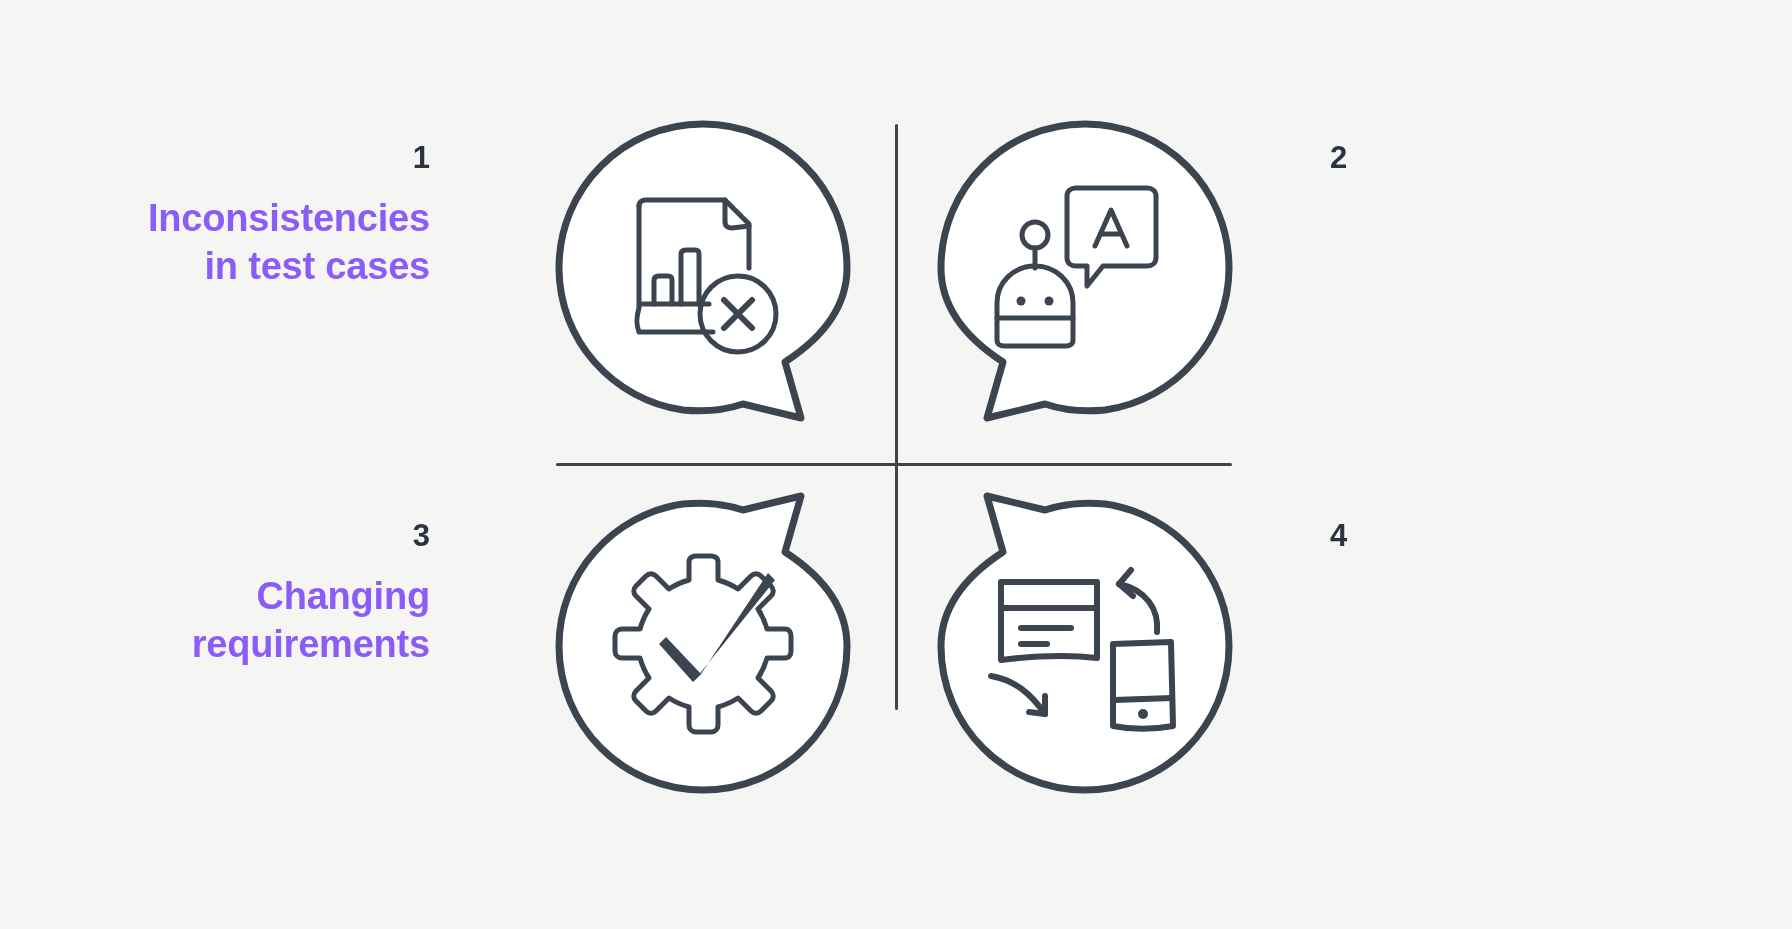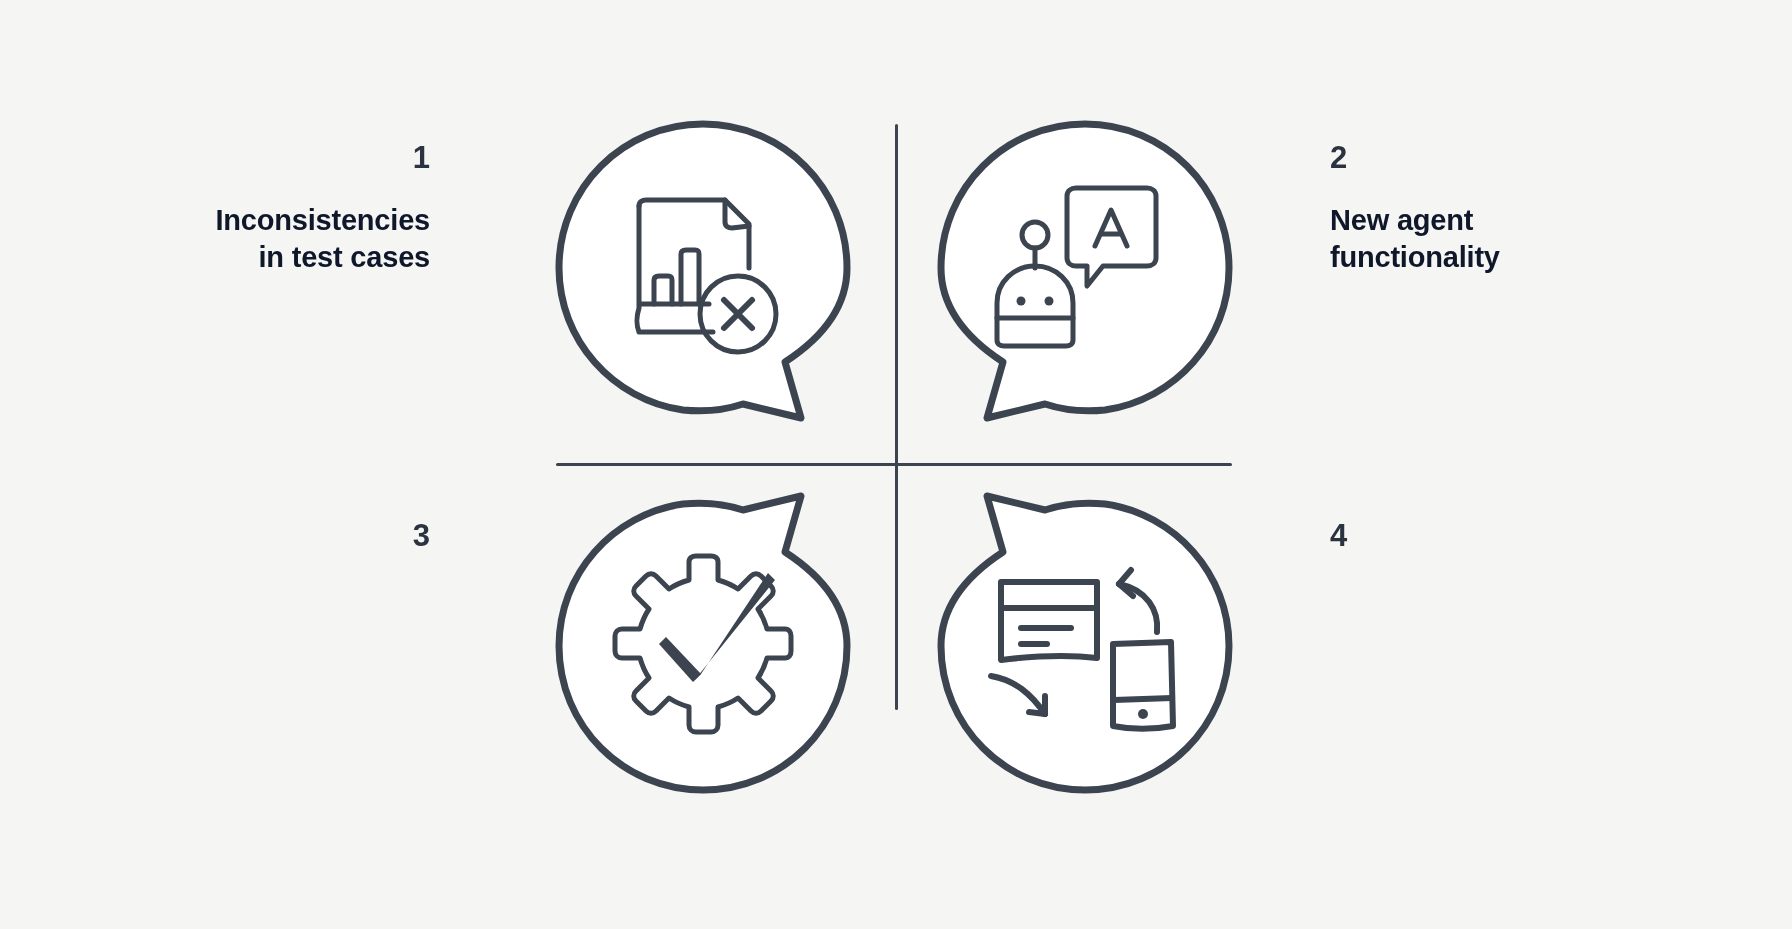--- a/index.html
+++ b/index.html
@@ -58,25 +58,25 @@
 
   .label-number {
     font-size: 31px;
     font-weight: bold;
     line-height: 1;
     color: #2b3240;
     letter-spacing: 0px;
   }
 
   .label-title {
-    margin-top: 29px;
-    font-size: 29px;
+    margin-top: 22px;
+    font-size: 38px;
     font-weight: bold;
     line-height: 1.26;
-    color: #0f172a;
+    color: #8b5cf6;
     letter-spacing: -0.2px;
     white-space: pre-line;
   }
 
   
   .bubble {
     position: absolute;
     width: 300px;
     height: 300px;
   }
@@ -149,22 +149,20 @@
 
         <circle class="glyph" cx="185" cy="196" r="38"></circle>
         <line class="glyph glyph-thick" x1="171" y1="182" x2="199" y2="210"></line>
         <line class="glyph glyph-thick" x1="199" y1="182" x2="171" y2="210"></line>
       </g>
     </svg>
   </div>
 
   <div class="label-block right label-q2">
     <div class="label-number">2</div>
-    <div class="label-title">New agent
-functionality</div>
   </div>
 
   <div class="bubble bubble-q2">
     <svg viewBox="0 0 300 300" xmlns="http://www.w3.org/2000/svg">
 
       <path class="bubble-shell" d="M150 6
         C 230 6 294 70 294 150
         C 294 222 240 282 170 292
         C 150 294 128 292 110 286
         L 52 300
@@ -197,20 +195,22 @@
           L 138 200"></path>
         <path class="glyph" d="M62 200 L 138 200 L 138 222 C 138 226 135 228 131 228 L 69 228 C 65 228 62 226 62 222 Z"></path>
         <circle class="glyph-fill" cx="86" cy="183" r="4.5"></circle>
         <circle class="glyph-fill" cx="114" cy="183" r="4.5"></circle>
       </g>
     </svg>
   </div>
 
   <div class="label-block left label-q3">
     <div class="label-number">3</div>
+    <div class="label-title">Changing
+requirements</div>
   </div>
 
   <div class="bubble bubble-q3">
     <svg viewBox="0 0 300 300" xmlns="http://www.w3.org/2000/svg">
 
       <path class="bubble-shell" d="M150 294
         C 70 294 6 230 6 150
         C 6 78 60 18 130 8
         C 150 6 172 8 190 14
         L 248 0

